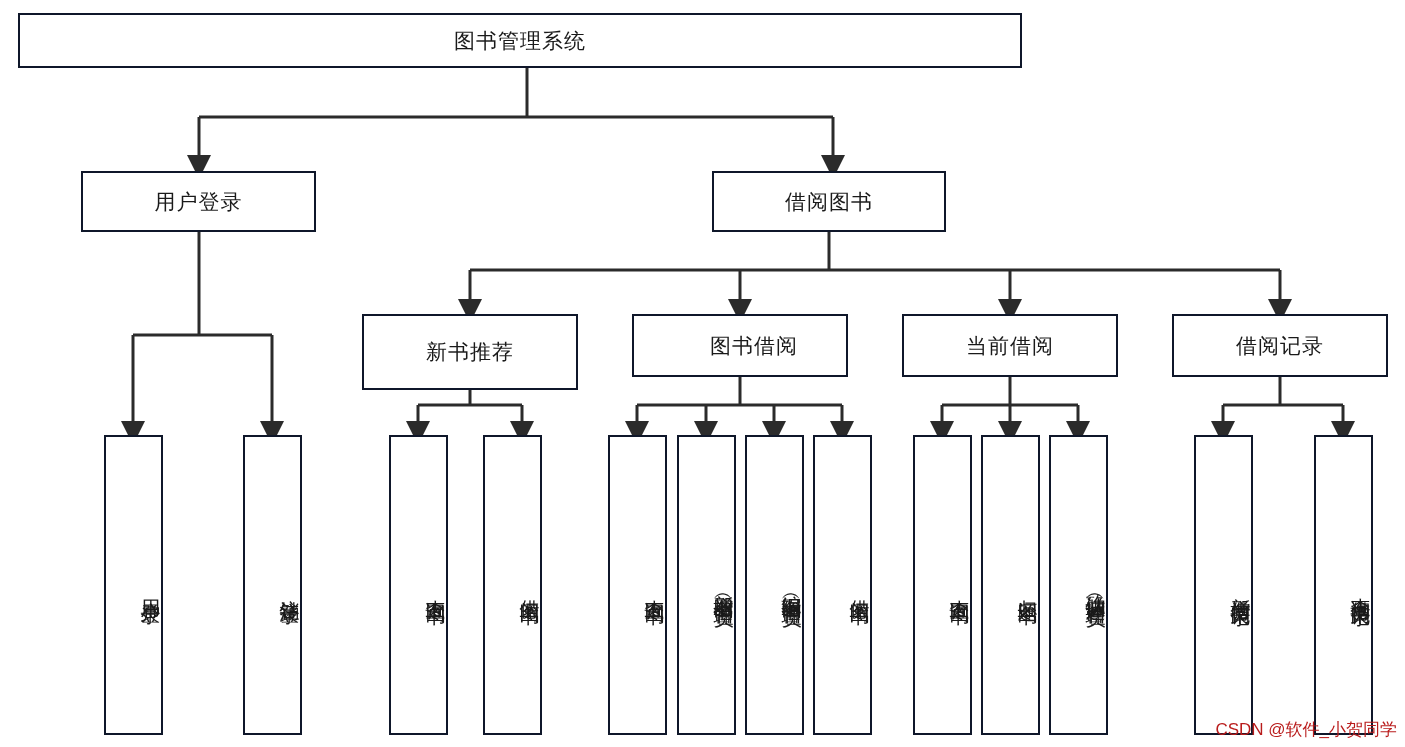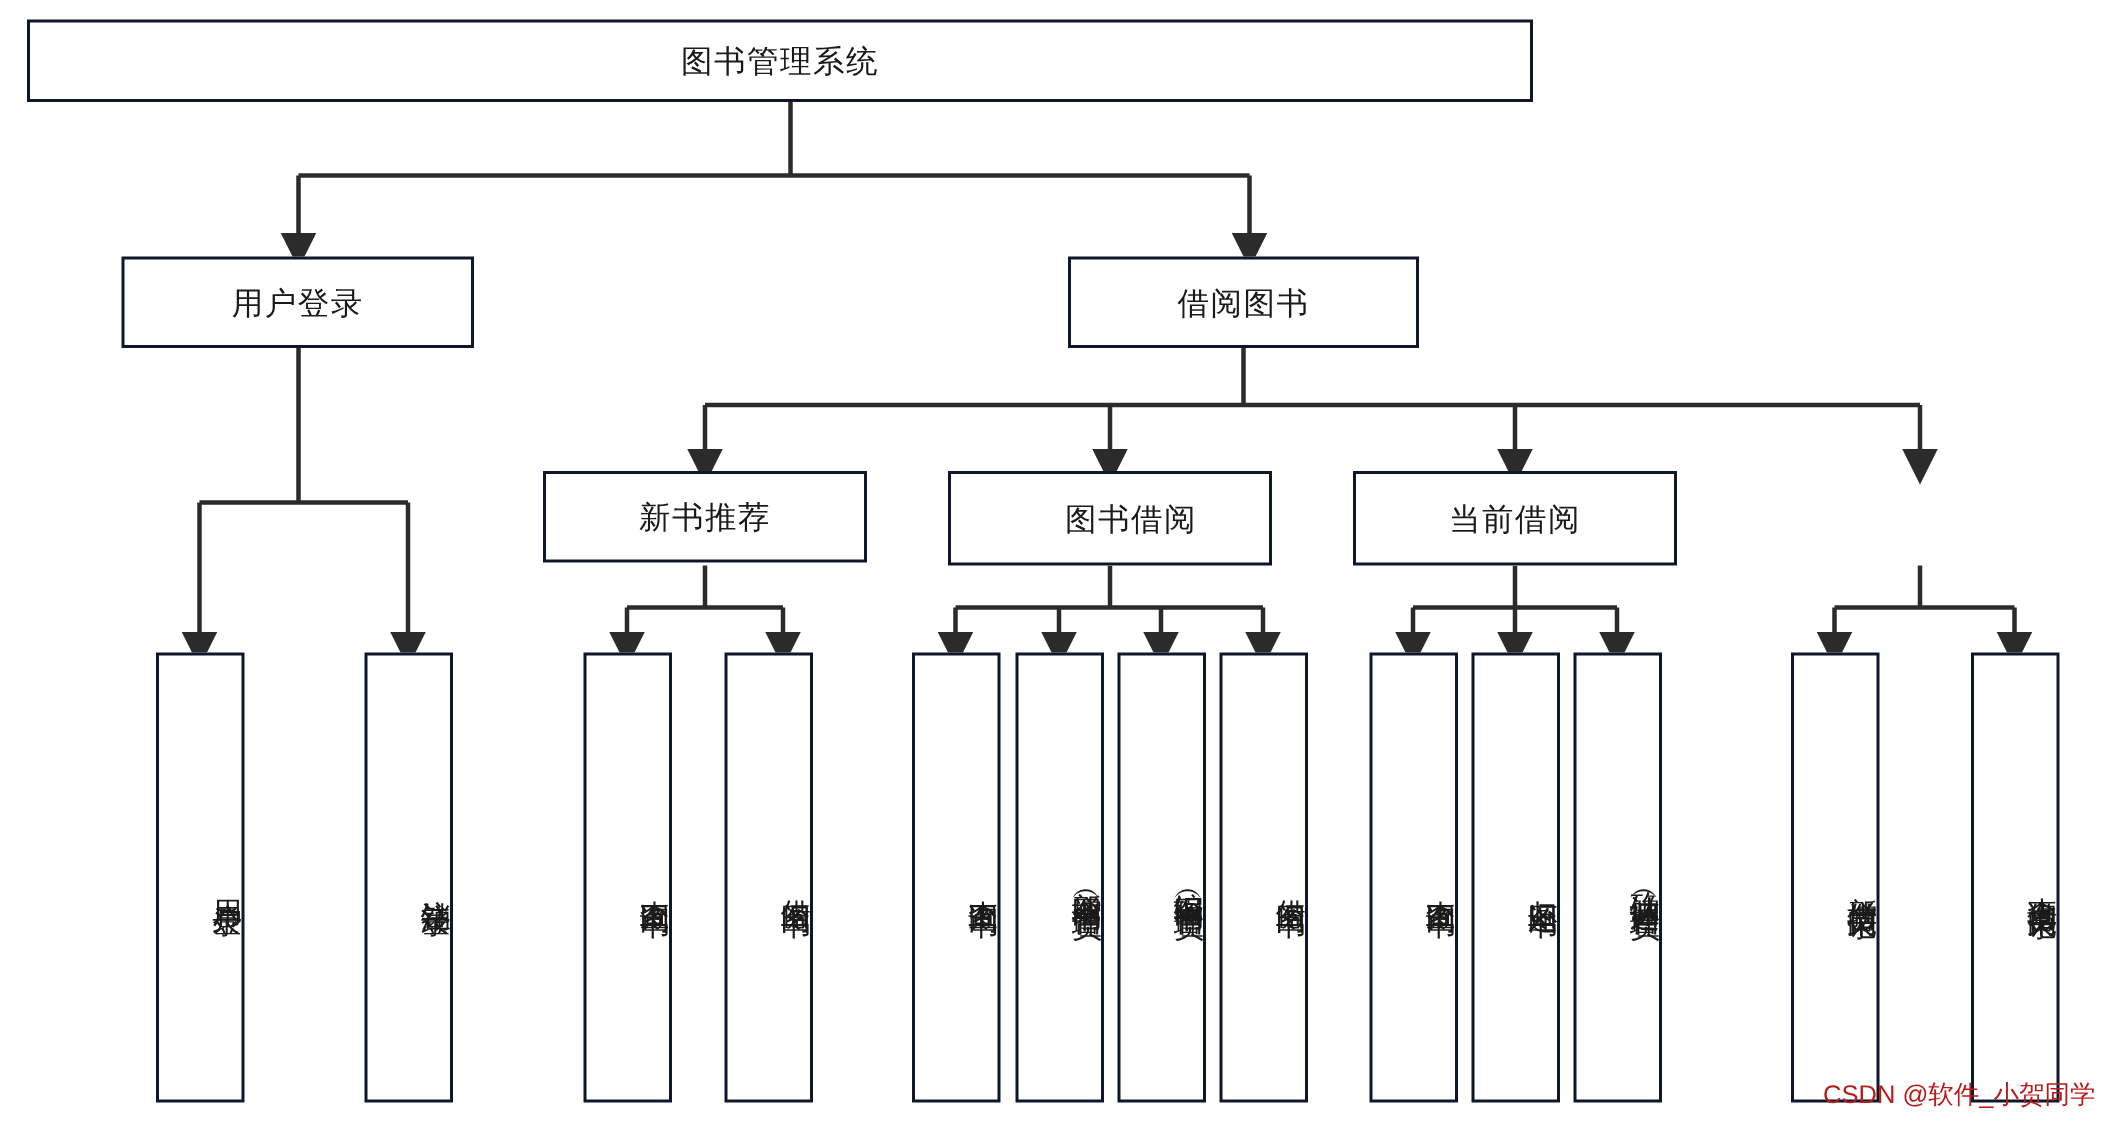--- a/index.html
+++ b/index.html
@@ -123,28 +123,31 @@
     <span>图书管理系统</span>
   </div>
 
   <div class="node horiz" style="left:81px; top:171px; width:235px; height:61px;">
     <span>用户登录</span>
   </div>
   <div class="node horiz" style="left:712px; top:171px; width:234px; height:61px;">
     <span>借阅图书</span>
   </div>
 
-  <div class="node horiz" style="left:362px; top:314px; width:216px; height:61px;">
+  <div class="node horiz" style="left:362px; top:314px; width:216px; height:76px;">
     <span>新书推荐</span>
   </div>
   <div class="node horiz" style="left:632px; top:314px; width:216px; height:63px;padding-left:28px;">
     <span>图书借阅</span>
   </div>
   <div class="node horiz" style="left:902px; top:314px; width:216px; height:63px;">
     <span>当前借阅</span>
+  </div>
+  <div class="node horiz" style="left:1172px; top:314px; width:216px; height:63px;">
+    <span>借阅记录</span>
   </div>
 
   <div class="node vert" style="left:104px; top:435px; width:59px; height:300px;">
     <span class="vlabel">用户登录</span>
   </div>
   <div class="node vert" style="left:243px; top:435px; width:59px; height:300px;">
     <span class="vlabel">注销登录</span>
   </div>
 
   <div class="node vert" style="left:389px; top:435px; width:59px; height:300px;">

